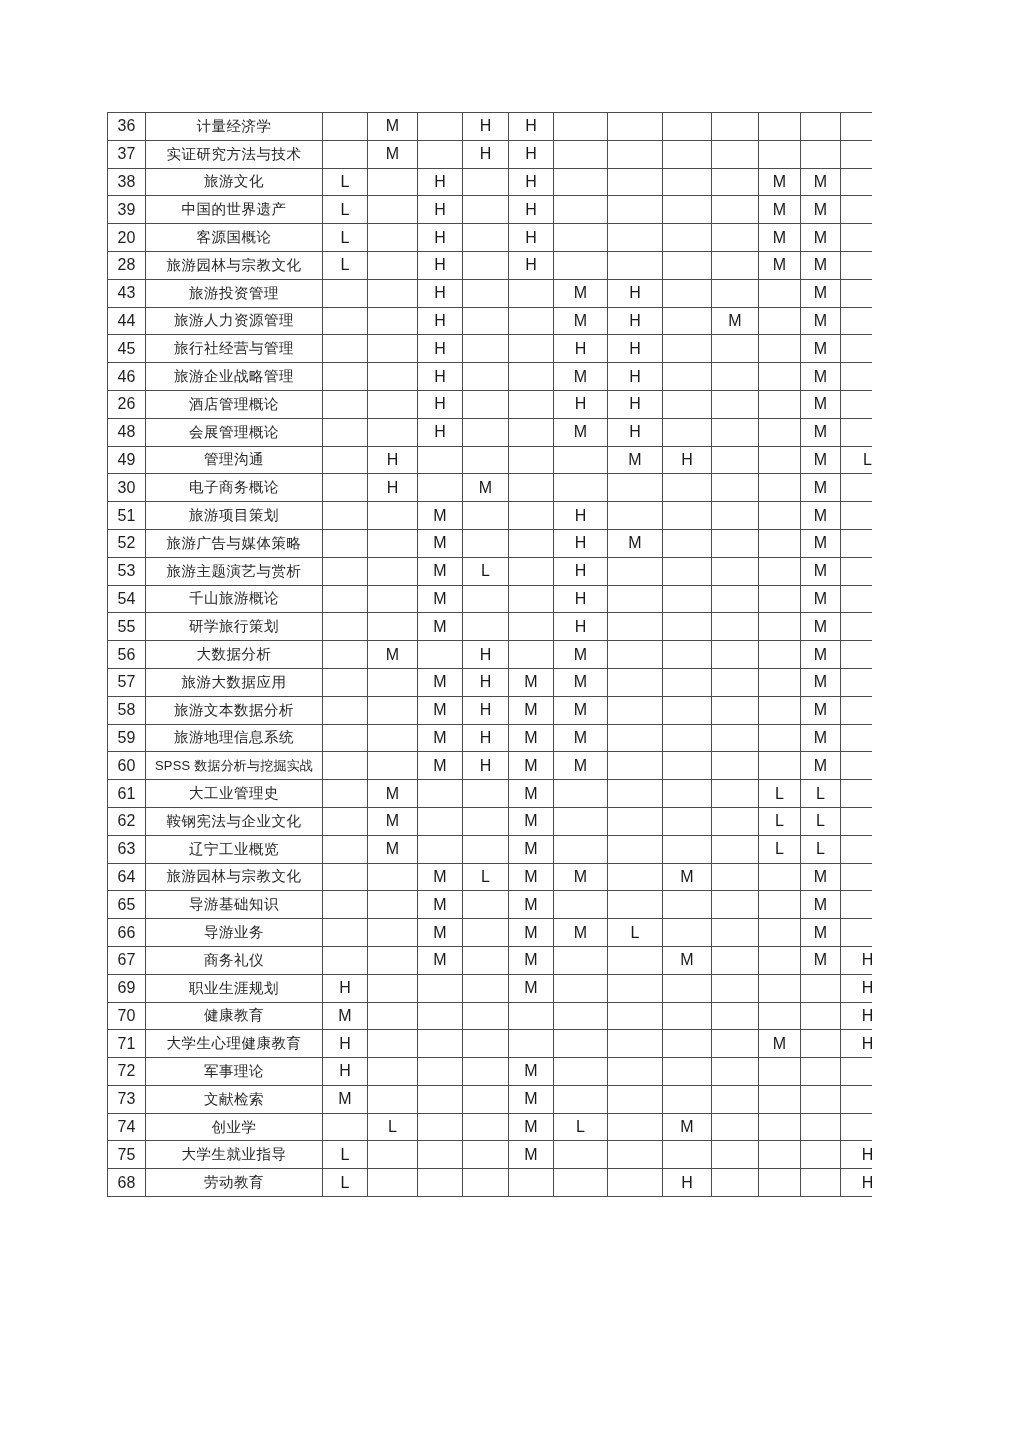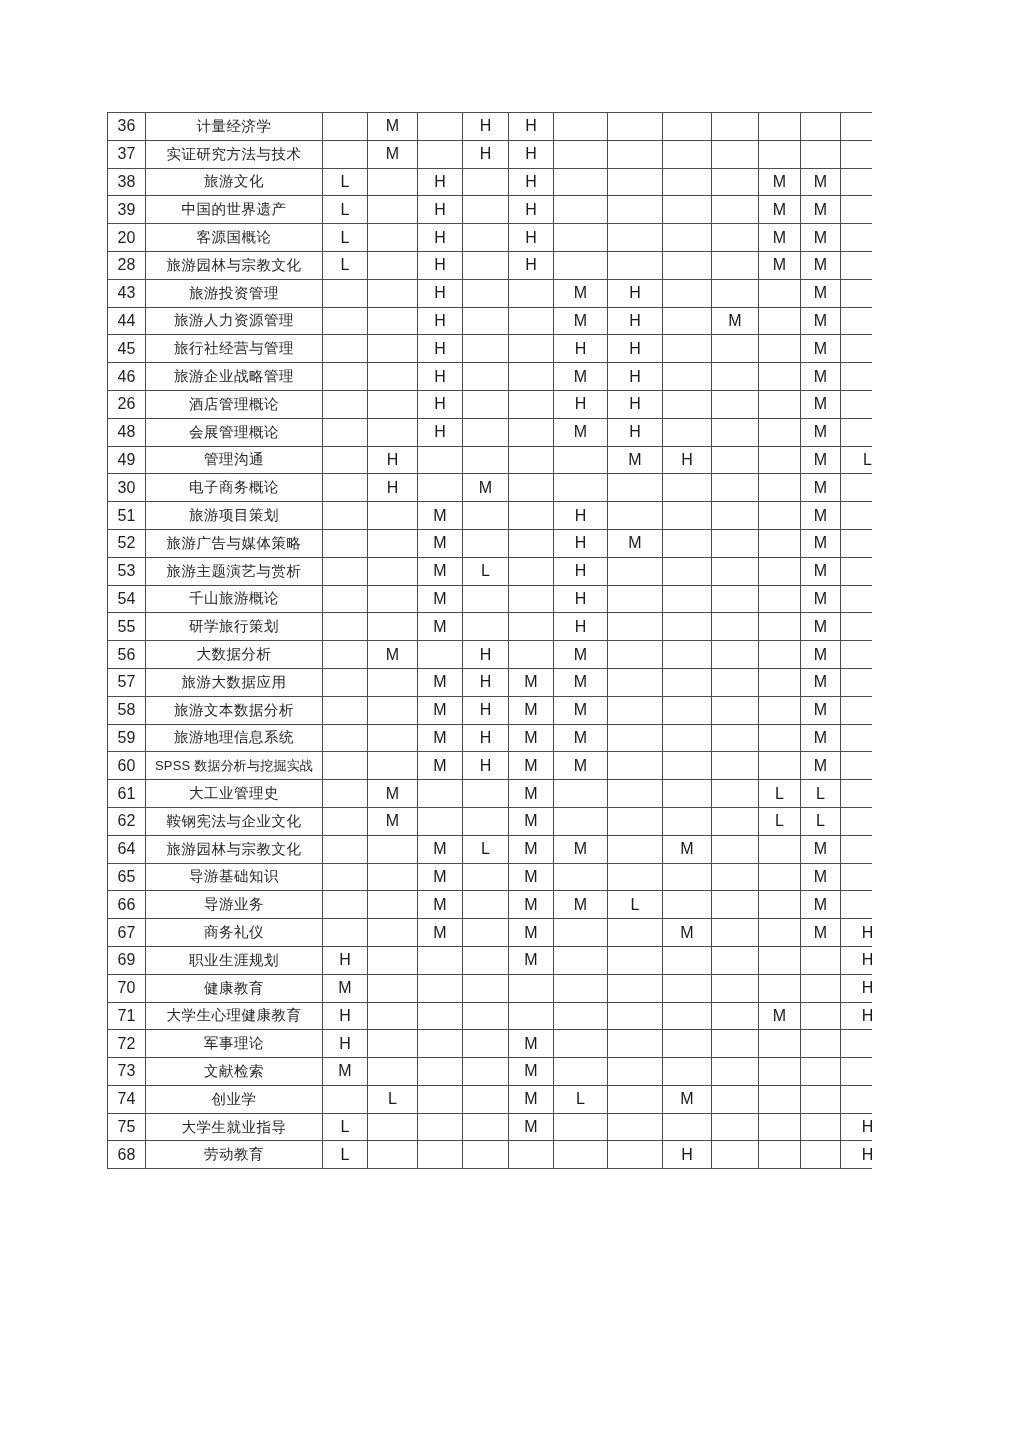--- a/index.html
+++ b/index.html
@@ -514,20 +514,37 @@
           <td class="grade"></td>
           <td class="grade"></td>
           <td class="grade"></td>
           <td class="grade"></td>
           <td class="grade">L</td>
           <td class="grade">L</td>
           <td class="grade"></td>
           <td class="grade">L</td>
         </tr>
         <tr>
+          <td class="num">63</td>
+          <td class="name">辽宁工业概览</td>
+          <td class="grade"></td>
+          <td class="grade">M</td>
+          <td class="grade"></td>
+          <td class="grade"></td>
+          <td class="grade">M</td>
+          <td class="grade"></td>
+          <td class="grade"></td>
+          <td class="grade"></td>
+          <td class="grade"></td>
+          <td class="grade">L</td>
+          <td class="grade">L</td>
+          <td class="grade"></td>
+          <td class="grade">L</td>
+        </tr>
+        <tr>
           <td class="num">64</td>
           <td class="name">旅游园林与宗教文化</td>
           <td class="grade"></td>
           <td class="grade"></td>
           <td class="grade">M</td>
           <td class="grade">L</td>
           <td class="grade">M</td>
           <td class="grade">M</td>
           <td class="grade"></td>
           <td class="grade">M</td>

